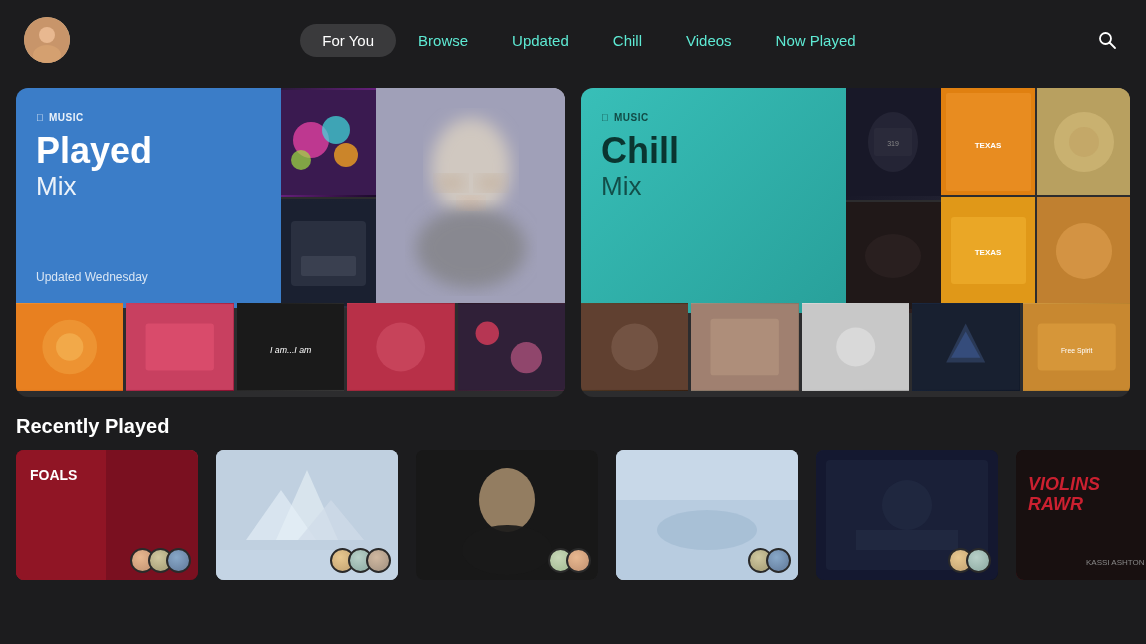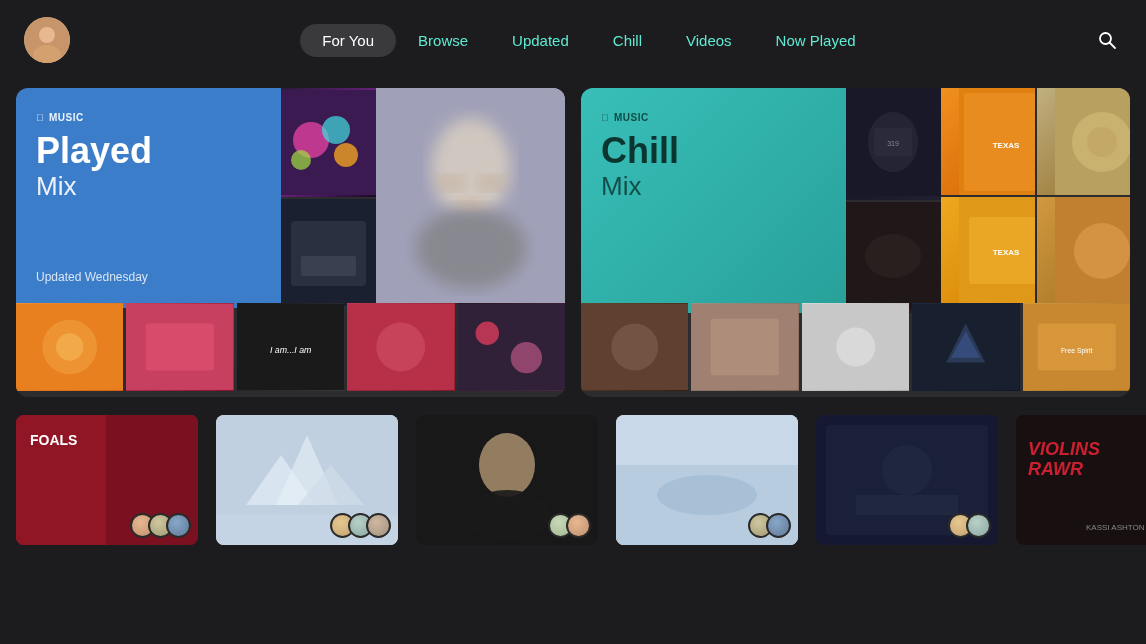--- a/index.html
+++ b/index.html
@@ -241,21 +241,20 @@
     .chill-grid-thumb {
       display: grid;
       grid-template-columns: 1fr 1fr;
       grid-template-rows: 1fr 1fr;
       gap: 2px;
       height: 215px;
     }
 
     .chill-thumb-cell {
       overflow: hidden;
-      padding-left: 18px;
     }
 
     
     .friends-side {
       display: flex;
       flex-direction: column;
       gap: 2px;
     }
 
     .friends-side .mix-thumb {
@@ -484,20 +483,21 @@
               <rect x="15" y="20" width="80" height="48" fill="#e0a040" rx="4" opacity="0.6"></rect>
               <text x="55" y="50" text-anchor="middle" fill="white" font-size="7">Free Spirit</text>
             </svg>
           </div>
         </div>
       </div>
 
     </div>
 
     <div class="recently-section">
+      <div class="recently-label">Recently Played</div>
       <div class="recently-items">
 
         <div class="rp-card" style="background:linear-gradient(135deg,#8a1020,#c03040,#601015); width:182px; height:130px;">
           <svg width="182" height="130" viewBox="0 0 182 130">
             <rect width="182" height="130" fill="#7a1020"></rect>
             <rect x="0" y="0" width="90" height="130" fill="#9a1828" opacity="0.7"></rect>
             <text x="14" y="30" fill="white" font-size="14" font-weight="bold">FOALS</text>
             <rect x="0" y="0" width="182" height="130" fill="url(#foals-overlay)" opacity="0.4"></rect>
           </svg>
           <div class="rp-friend-avatars">

